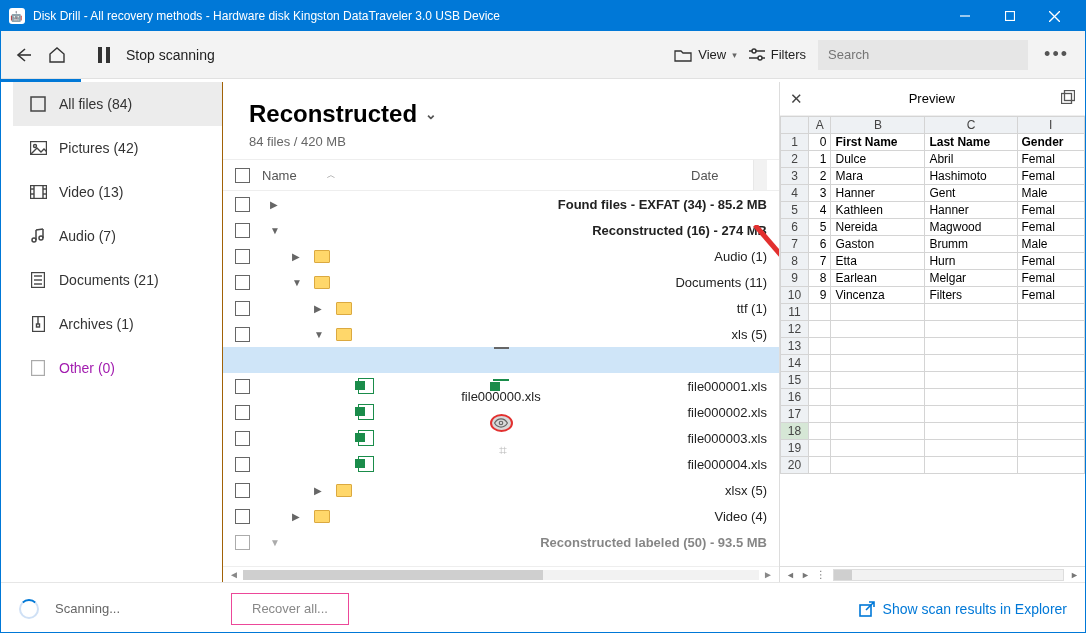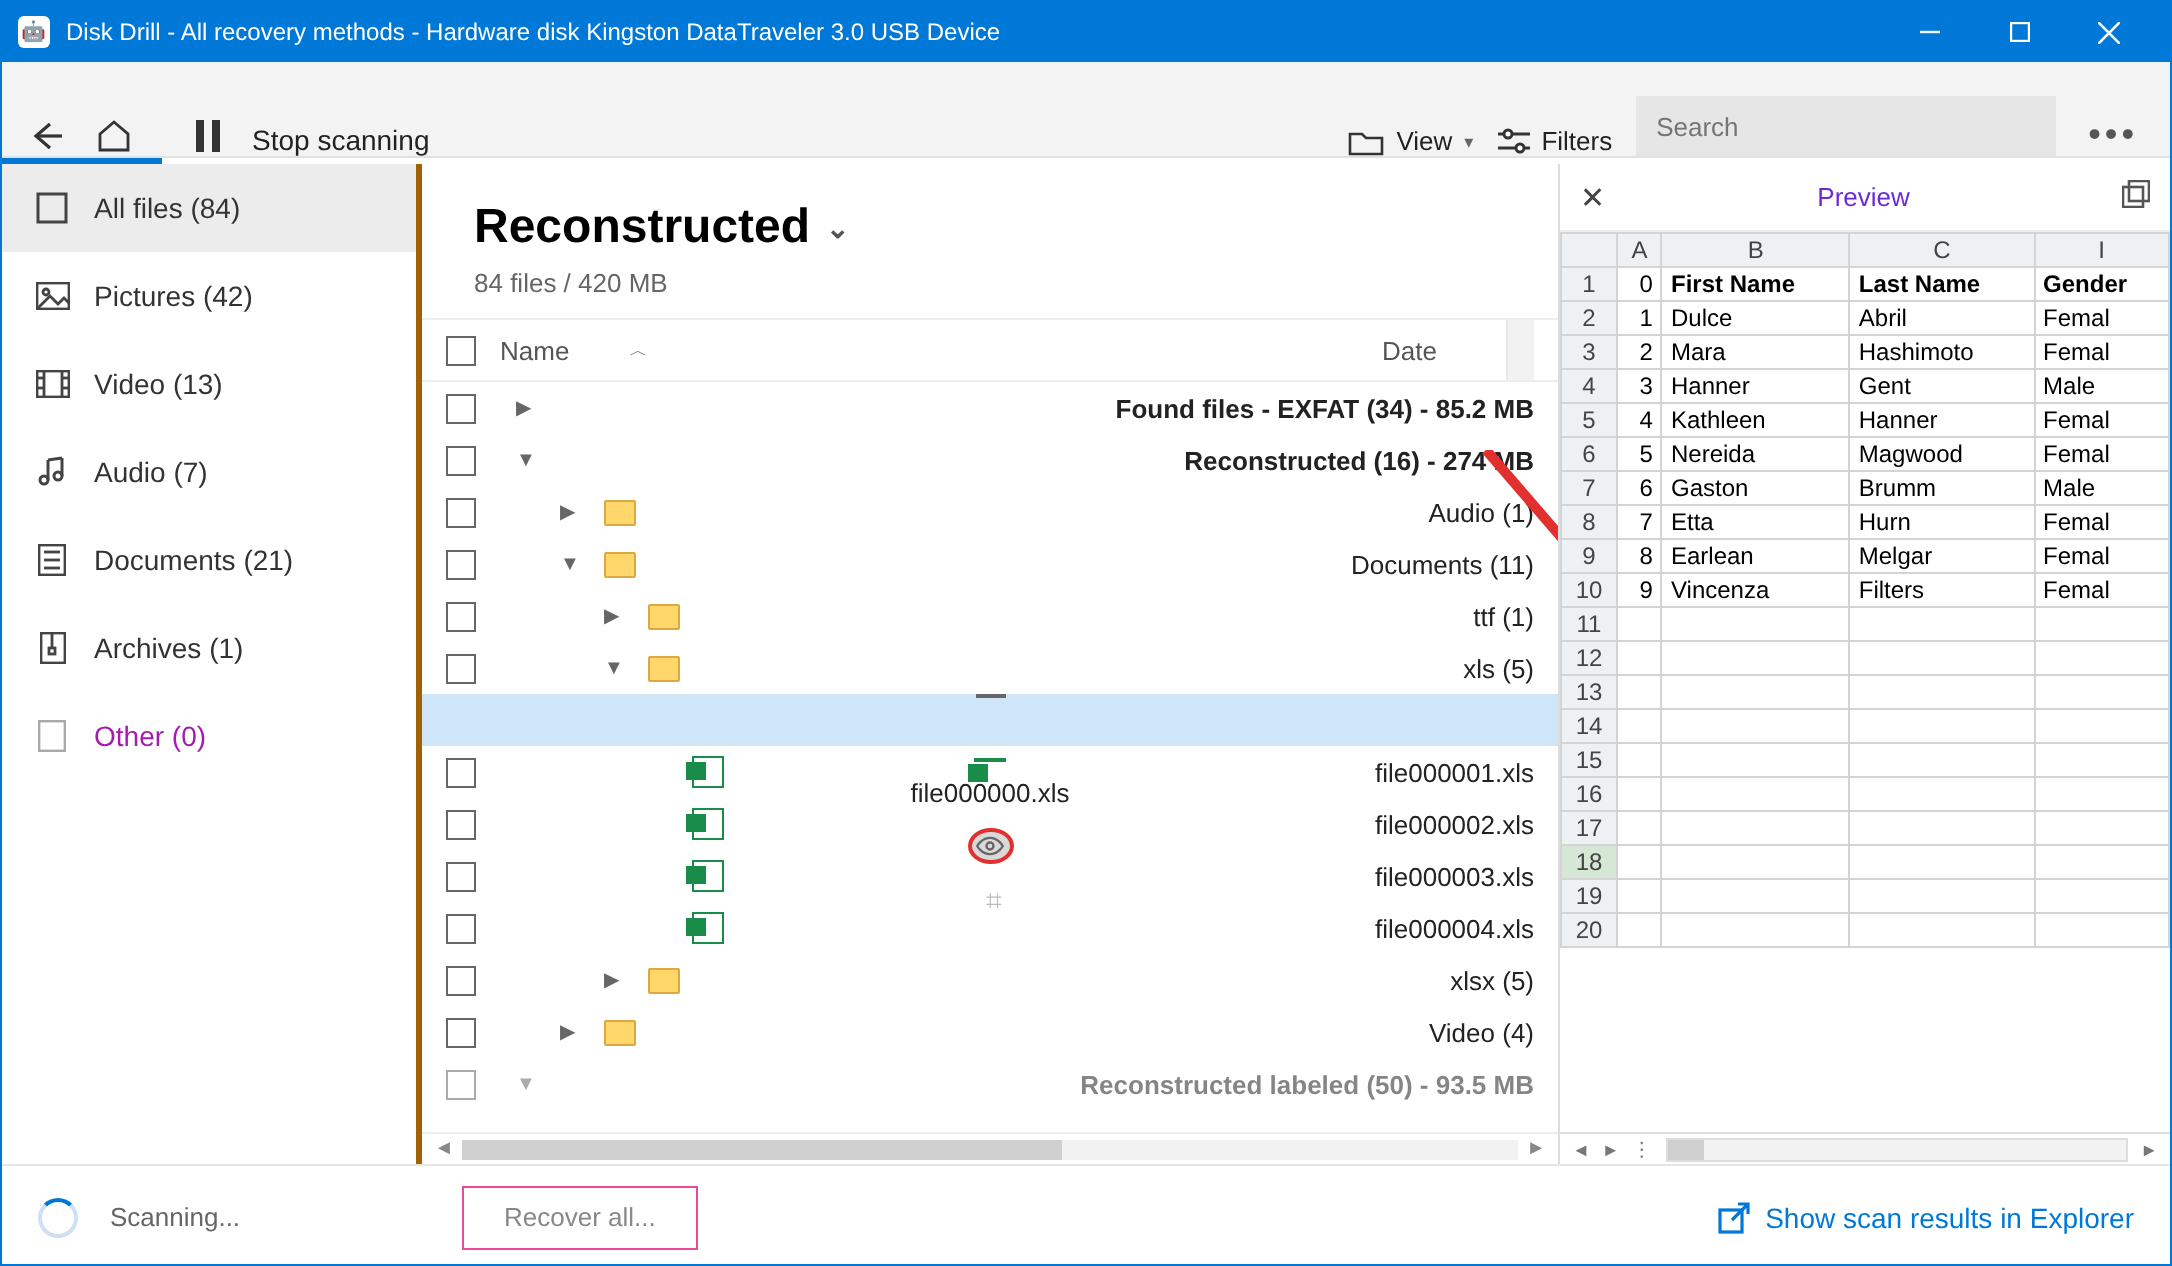--- a/index.html
+++ b/index.html
@@ -2,33 +2,33 @@
 <html><head>
 <meta charset="utf-8">
 <style>
 * { box-sizing: border-box; margin: 0; padding: 0; font-family: "Segoe UI", sans-serif; }
 body { background: #fff; width: 1086px; height: 633px; overflow: hidden; border: 1px solid #0078d7; }
 .titlebar { background: #0078d7; color: #fff; height: 30px; display: flex; align-items: center; padding: 0 8px; font-size: 12px; }
 .titlebar .logo { width: 16px; height: 16px; background: #fff; border-radius: 3px; margin-right: 8px; display:flex;align-items:center;justify-content:center;font-size:10px;}
 .titlebar .spacer { flex: 1; }
 .winbtn { width: 45px; height: 30px; display: flex; align-items: center; justify-content: center; color: #fff; font-size: 11px;}
 .winbtn svg { stroke: #fff; fill: none; }
-.toolbar { height: 48px; background: #f3f3f3; border-bottom: 1px solid #e1e1e1; display: flex; align-items: flex-end; padding: 0 12px; gap: 12px; }
+.toolbar { height: 48px; background: #f3f3f3; border-bottom: 1px solid #e1e1e1; display: flex; align-items: center; padding: 0 12px; gap: 12px; }
 .tool-icon { width: 20px; height: 20px; display:flex;align-items:center;justify-content:center;color:#333;}
 .tool-icon.home{width:24px;}
 .tool-sep { width:1px; height:28px; background:transparent;}
 .tool-text { font-size: 14px; color: #222; }
 .tool-flex { flex: 1; }
 .view-btn{display:flex;align-items:center;gap:6px;font-size:13px;color:#222;}
 .filters-btn{display:flex;align-items:center;gap:6px;font-size:13px;color:#222;}
 .search-box { background:#e6e6e6;height:30px;width:210px;padding:0 10px;font-size:13px;color:#888;border:none;display:flex;align-items:center;}
 .menu-dots{font-size:18px;letter-spacing:2px;color:#555;padding:0 4px;}
 .active-line{height:3px;background:#0078d7;width:80px;margin-left:0;}
 .main{display:flex;height:500px;}
-.sidebar{width:210px;background:#fff;border-right:3px solid #a16207;}
+.sidebar{width:210px;background:#fff;border-right:1px solid #a16207;margin-left:12px;}
 .sidebar .item{height:44px;display:flex;align-items:center;gap:12px;padding:0 16px;font-size:14px;color:#333;}
 .sidebar .item.active{background:#ececec;}
 .sidebar .icon{width:18px;height:18px;display:flex;align-items:center;justify-content:center;color:#444;}
 .content{flex:1;display:flex;flex-direction:column;}
 .content-head{padding:18px 26px 10px;}
 .content-head h2{font-size:24px;font-weight:600;display:flex;align-items:center;gap:8px;}
 .content-head .sub{font-size:13px;color:#666;margin-top:6px;}
 .column-head{display:flex;align-items:center;border-top:1px solid #eee;border-bottom:1px solid #eee;height:32px;padding:0 12px;gap:12px;font-size:13px;color:#555;}
 .column-head .name-col{flex:1;display:flex;align-items:center;gap:30px;}
 .column-head .date-col{width:50px;}
@@ -45,21 +45,21 @@
 .row .label b{font-weight:600;}
 .eye-circle{width:23px;height:23px;border:2.5px solid #e2302f;border-radius:50%;display:flex;align-items:center;justify-content:center;background:#d9d9d9;}
 .eye-circle svg{width:14px;height:14px;}
 .hash-icon{color:#bbb;font-size:14px;margin-left:4px;}
 .arrow{position:absolute;left:392px;top:34px;pointer-events:none;}
 .hscroll{height:16px;border-top:1px solid #eee;display:flex;align-items:center;padding:0 6px;color:#888;font-size:10px;gap:4px;}
 .hscroll .track{flex:1;height:10px;background:#f2f2f2;position:relative;}
 .hscroll .thumb{position:absolute;left:0;top:0;height:10px;width:300px;background:#cfcfcf;}
 .preview{width:306px;border-left:1px solid #ddd;display:flex;flex-direction:column;}
 .preview-head{height:34px;display:flex;align-items:center;padding:0 10px;border-bottom:1px solid #eee;font-size:13px;color:#333;}
-.preview-head .pv-title{flex:1;text-align:center;color:#6d28d9;}
+.preview-head .pv-title{flex:1;text-align:center;color:#000000;}
 .sheet{flex:1;overflow:auto;font-size:12px;}
 .sheet table{border-collapse:collapse;width:100%;}
 .sheet th,.sheet td{border:1px solid #d4d4d4;height:17px;padding:0 4px;text-align:left;white-space:nowrap;overflow:hidden;}
 .sheet th{background:#eef1f4;font-weight:400;text-align:center;color:#444;}
 .sheet .rowhead{background:#eef1f4;text-align:center;width:28px;color:#444;}
 .sheet tr.sel .rowhead{background:#d6e7d6;}
 .sheet-scroll{height:16px;border-top:1px solid #ddd;display:flex;align-items:center;gap:6px;padding:0 6px;font-size:10px;color:#777;}
 .sheet-scroll .tri{font-size:9px;}
 .sheet-scroll .dots{letter-spacing:1px;}
 .sheet-scroll .strack{flex:1;height:12px;background:#f2f2f2;border:1px solid #ddd;position:relative;}

